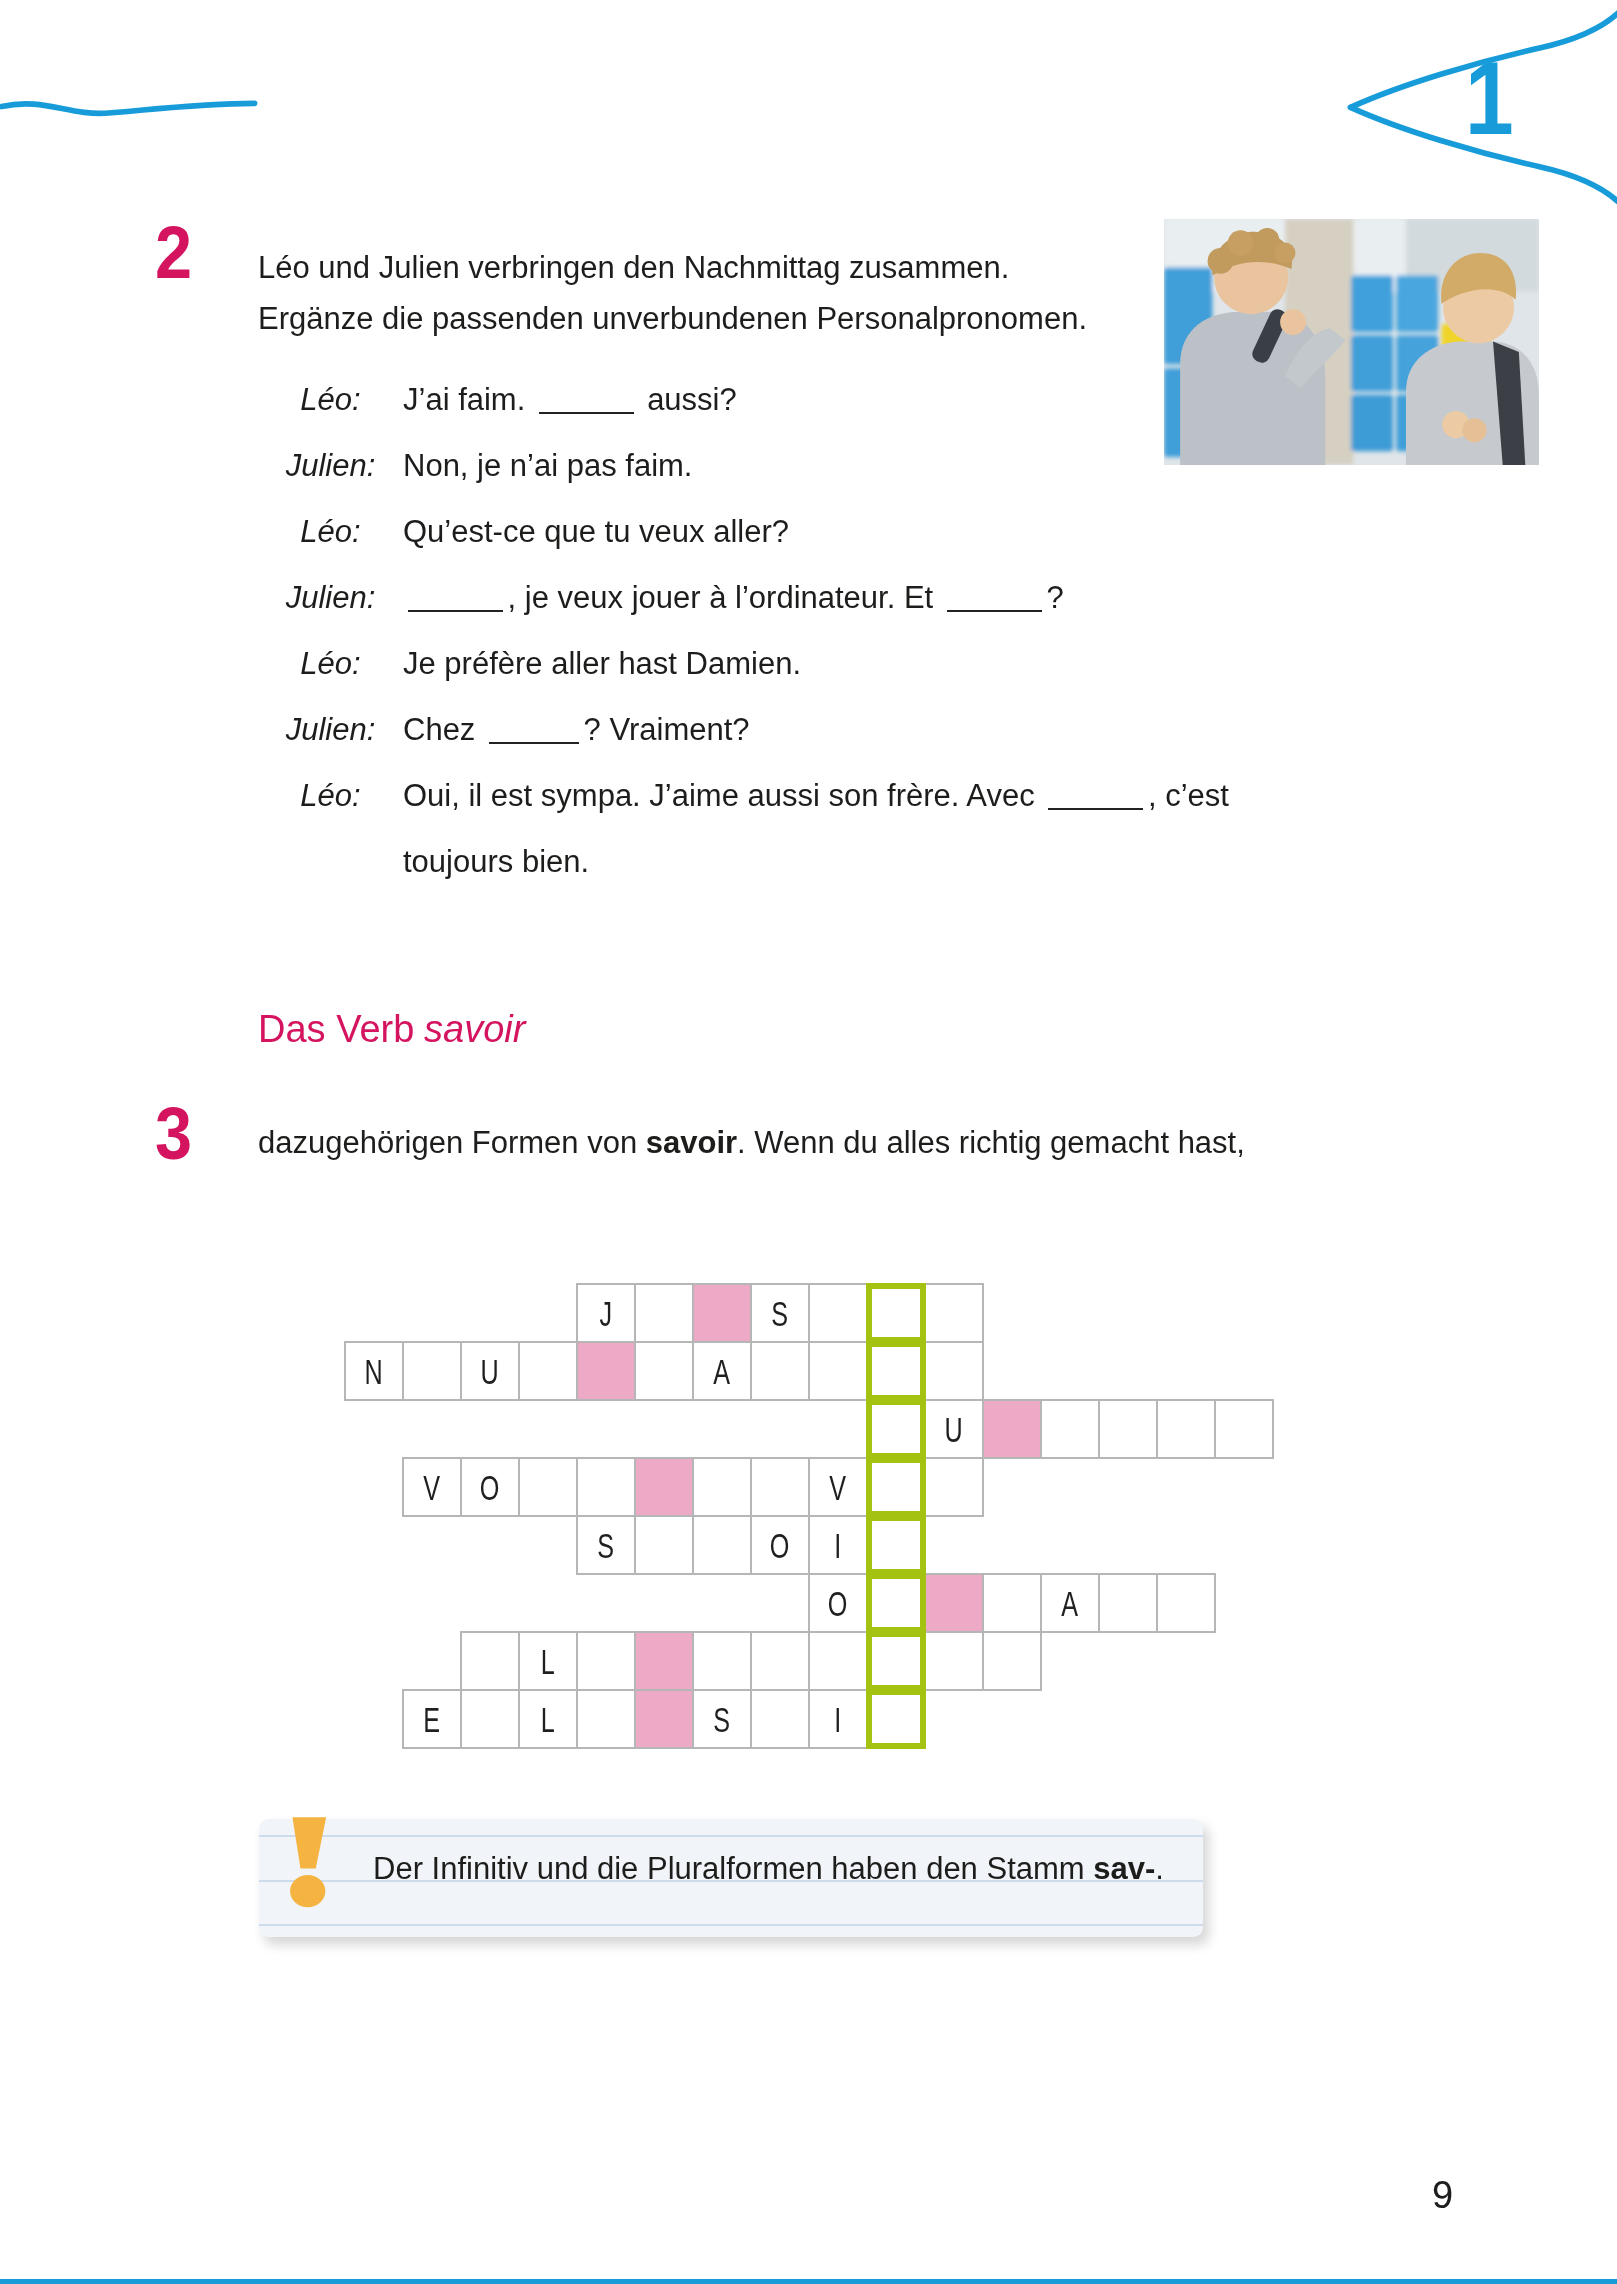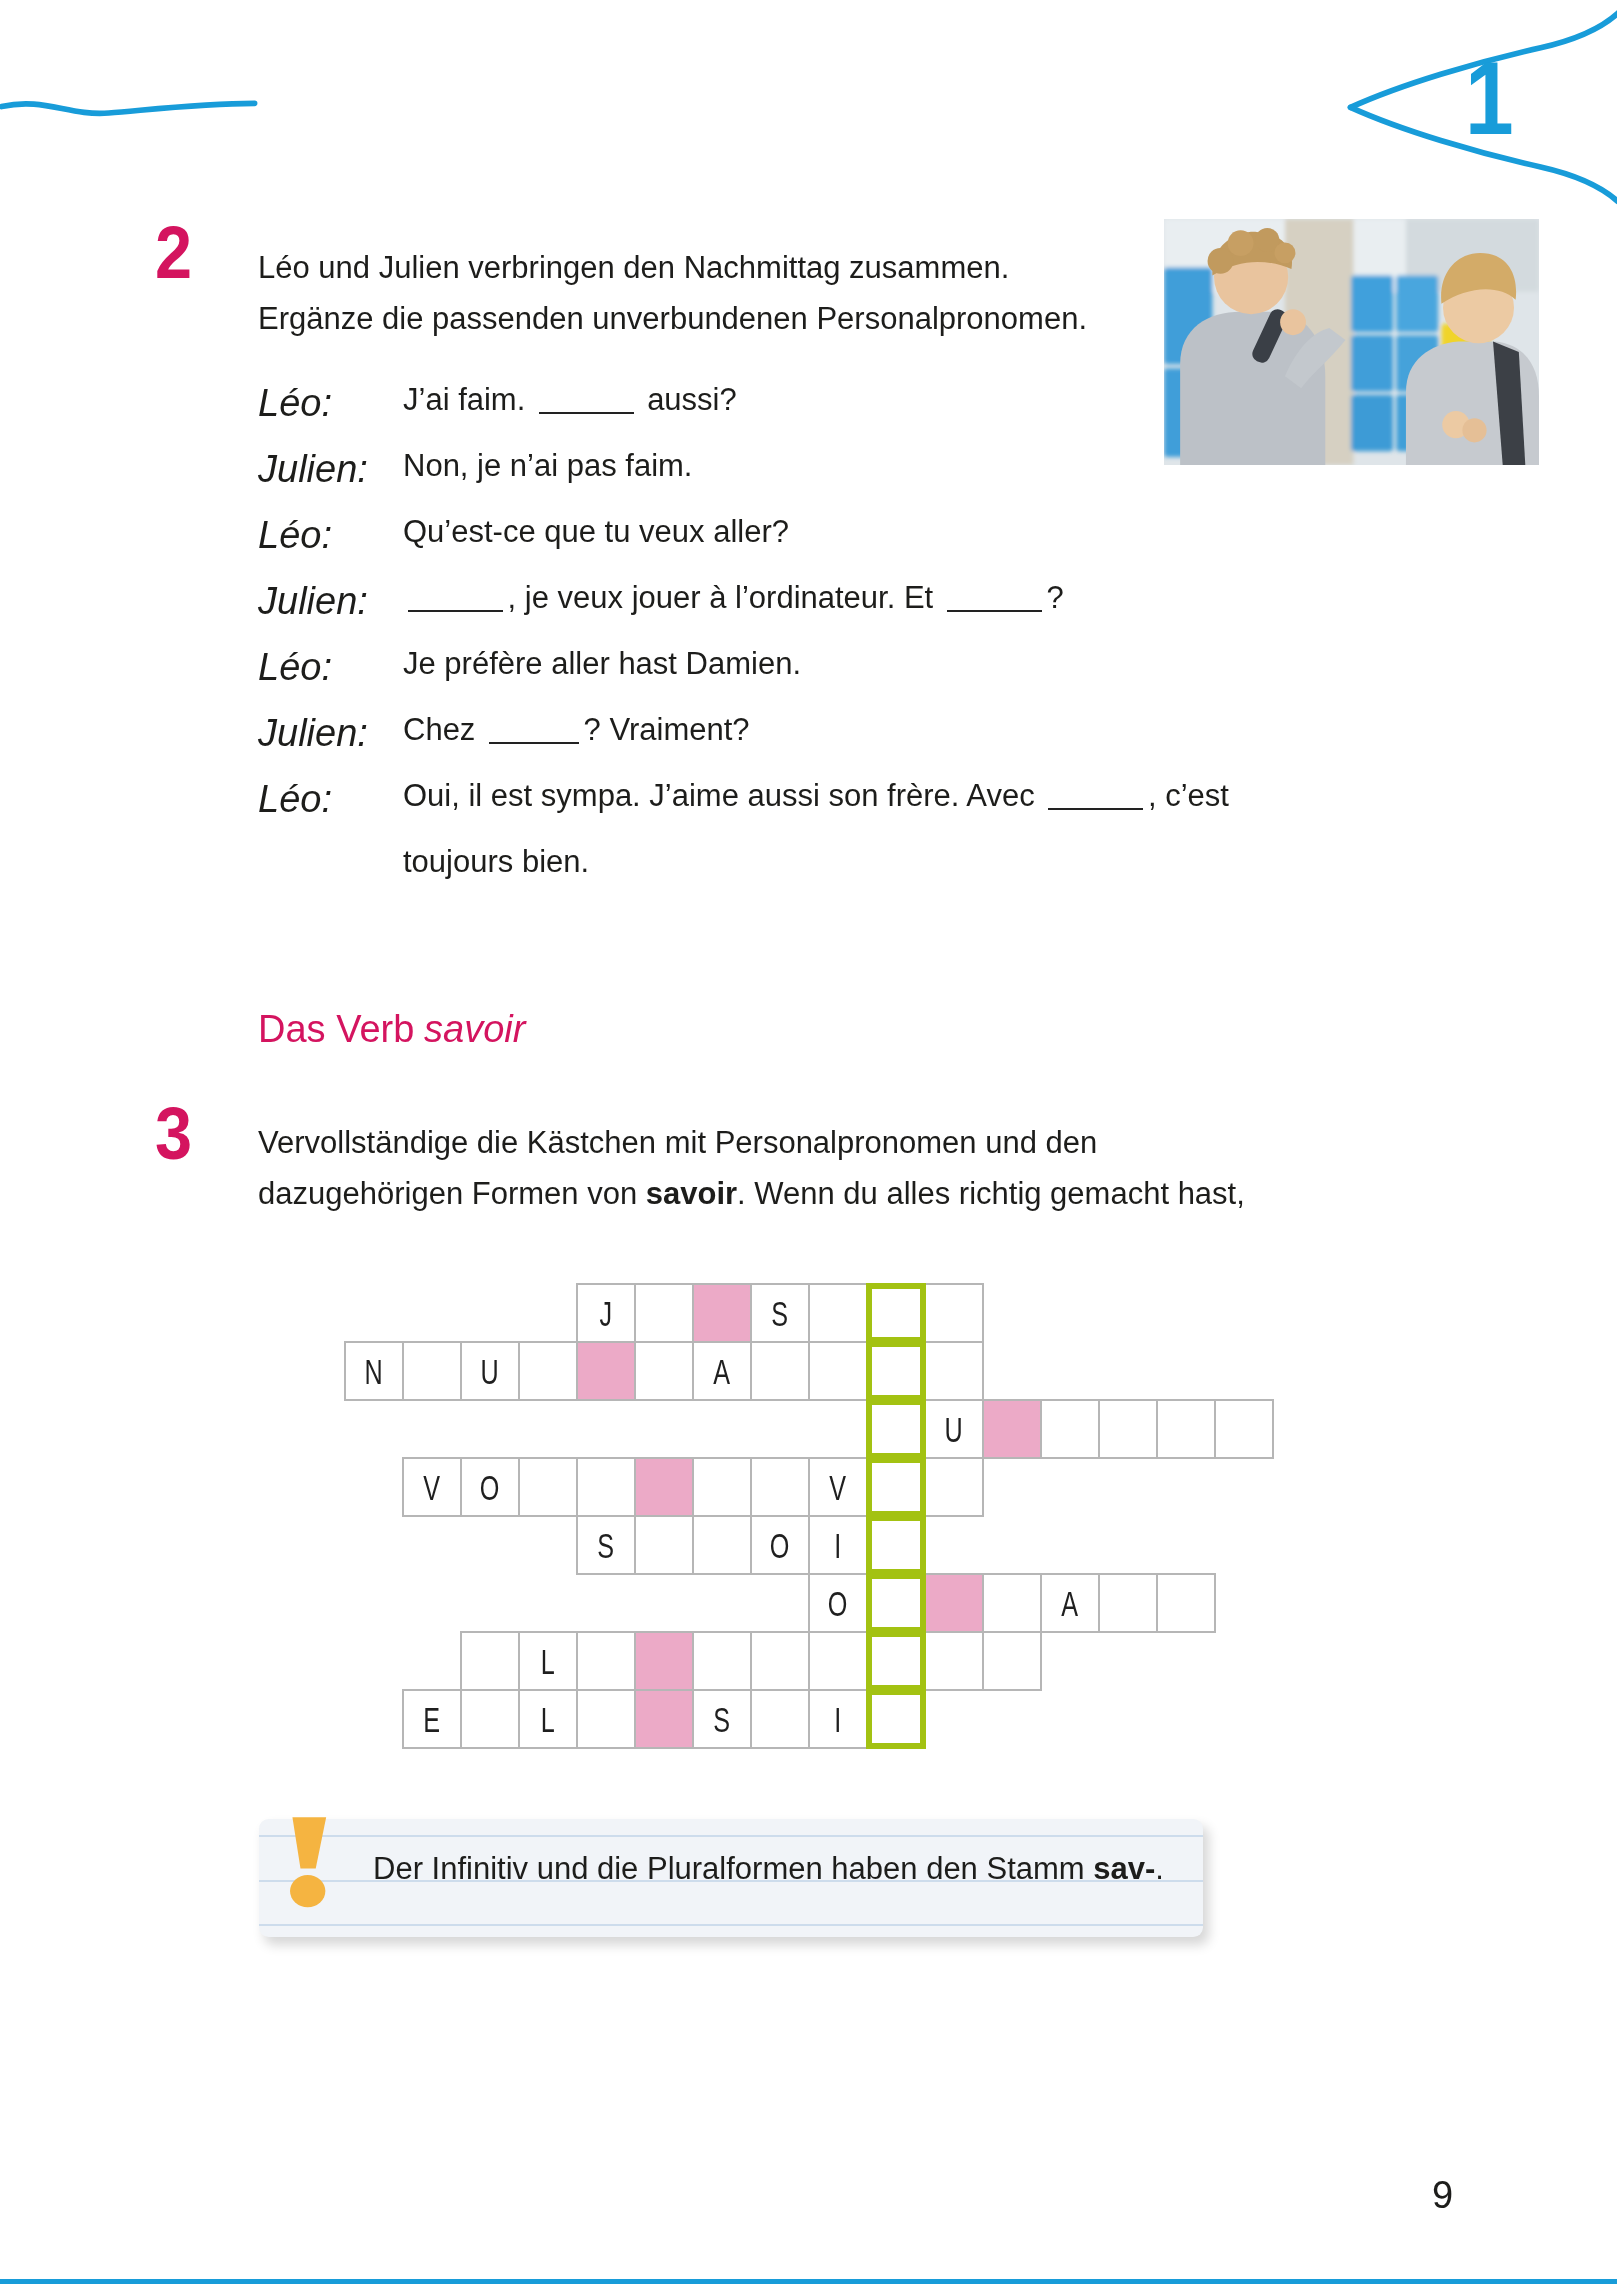--- a/index.html
+++ b/index.html
@@ -37,21 +37,21 @@
     position:absolute;left:155px;font-size:74px;font-weight:bold;color:var(--pink);
     line-height:1;transform:scaleX(.9);transform-origin:left top;
   }
   .body-text{font-size:31px;line-height:51px;color:var(--ink);}
   #ex2-instruction{position:absolute;left:258px;top:242px;width:910px;}
   
   #photo{position:absolute;left:1164px;top:219px;width:375px;height:246px;overflow:hidden;}
   
   #dialogue{position:absolute;left:258px;top:372px;width:1128px;}
   .dlg-row{display:flex;height:66px;align-items:flex-start;padding-top:9.7px;box-sizing:border-box;}
-  .dlg-speaker{width:145px;flex:0 0 145px;font-style:italic;font-size:38px;}
+  .dlg-speaker{width:145px;flex:0 0 145px;font-style:italic;font-size:31px;text-align:center;}
   .dlg-text{font-size:31px;}
   .blank{
     display:inline-block;height:24px;border-bottom:2.4px solid #222;
     vertical-align:baseline;position:relative;top:4.8px;margin:0 4.8px;
   }
   
   #section-heading{
     position:absolute;left:258px;top:1008px;font-size:38px;font-weight:normal;color:var(--pink);
   }
   #section-heading .verb{font-style:italic;margin-left:9.7px;}
@@ -182,21 +182,20 @@
         <span class="dlg-text"><span>toujours bien.</span></span>
       </div>
     </div>
 
   <div id="section-heading">
     <span>Das Verb</span><span class="verb">savoir</span>
   </div>
 
   <div class="ex-number" style="top:1097px;">3</div>
   <div id="ex3-instruction" class="body-text">
-      <div><span>Vervollständige die Kästchen mit Personalpronomen und den</span></div>
       <div><span>dazugehörigen Formen von </span><b>savoir</b><span>. Wenn du alles richtig gemacht hast,</span></div>
     </div>
 
   <div id="crossword">
       <div class="cw-cell" style="left: 232px; top: 0px;">
         <span class="cw-letter">J</span>
       </div>
       <div class="cw-cell" style="left: 290px; top: 0px;"></div>
       <div class="cw-cell pink" style="left: 348px; top: 0px;"></div>
       <div class="cw-cell" style="left: 406px; top: 0px;">

